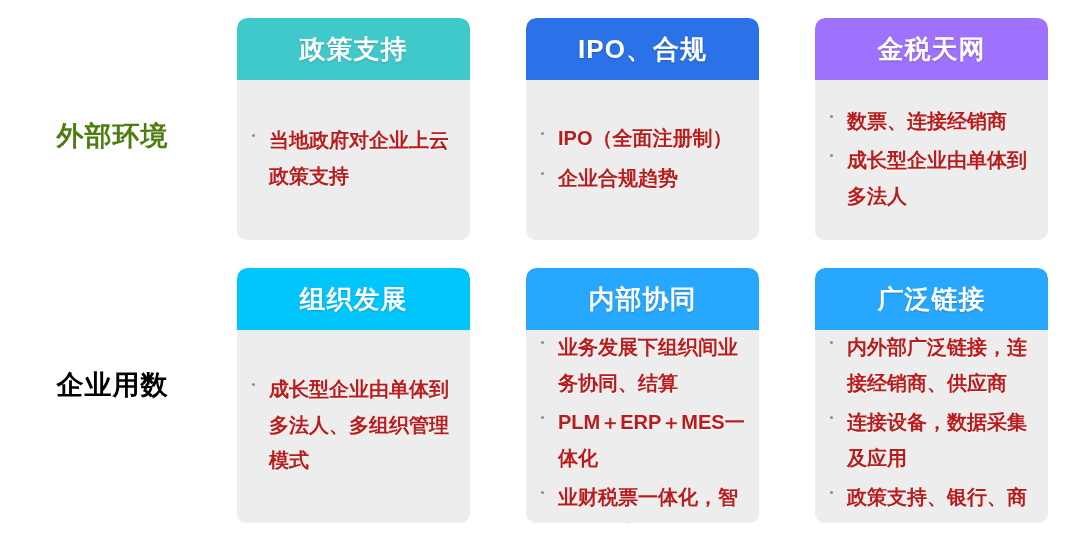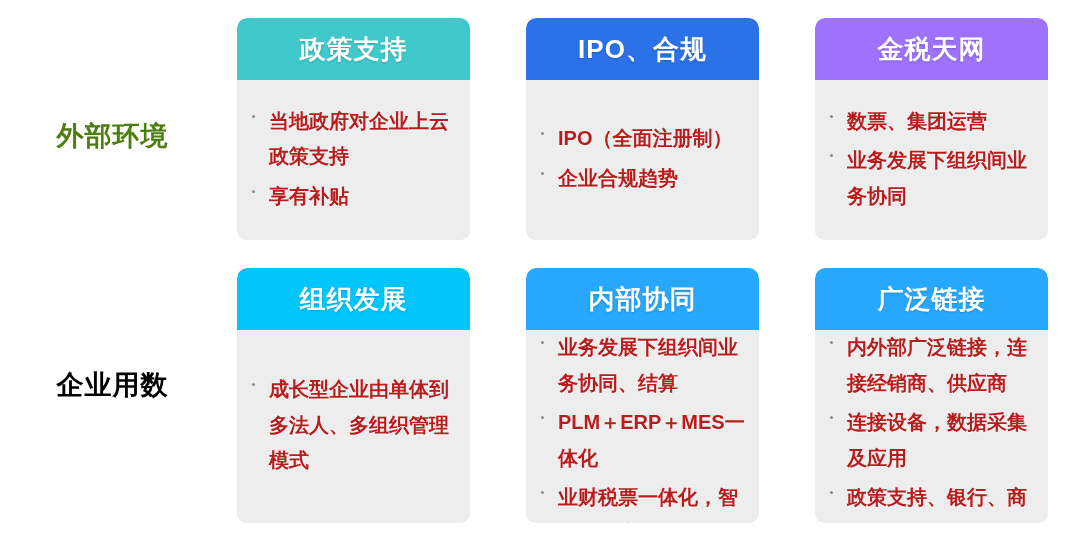--- a/index.html
+++ b/index.html
@@ -130,41 +130,40 @@
 
   <div class="grid">
 
     <div class="row row-top">
 
       <div class="card" style="background: rgb(237, 237, 237);">
         <div class="card-header" style="background: rgb(63, 201, 203);">政策支持</div>
         <div class="card-body" style="background: rgb(237, 237, 237);">
           <ul class="bullets">
             <li>当地政府对企业上云政策支持</li>
-            <li>享有补贴</li>
           </ul>
         </div>
       </div>
 
       <div class="card" style="background: rgb(237, 237, 237);">
         <div class="card-header" style="background: rgb(43, 114, 232);">IPO、合规</div>
         <div class="card-body" style="background: rgb(237, 237, 237);">
           <ul class="bullets">
             <li>IPO（全面注册制）</li>
             <li>企业合规趋势</li>
           </ul>
         </div>
       </div>
 
       <div class="card" style="background: rgb(237, 237, 237);">
         <div class="card-header" style="background: rgb(158, 114, 252);">金税天网</div>
         <div class="card-body" style="background: rgb(237, 237, 237);">
           <ul class="bullets">
-            <li>数票、集团运营</li>
-            <li>业务发展下组织间业务协同</li>
+            <li>数票、连接经销商</li>
+            <li>成长型企业由单体到多法人</li>
           </ul>
         </div>
       </div>
 
     </div>
 
     <div class="row row-bottom">
 
       <div class="card" style="background: rgb(237, 237, 237);">
         <div class="card-header" style="background: rgb(0, 198, 251);">组织发展</div>

